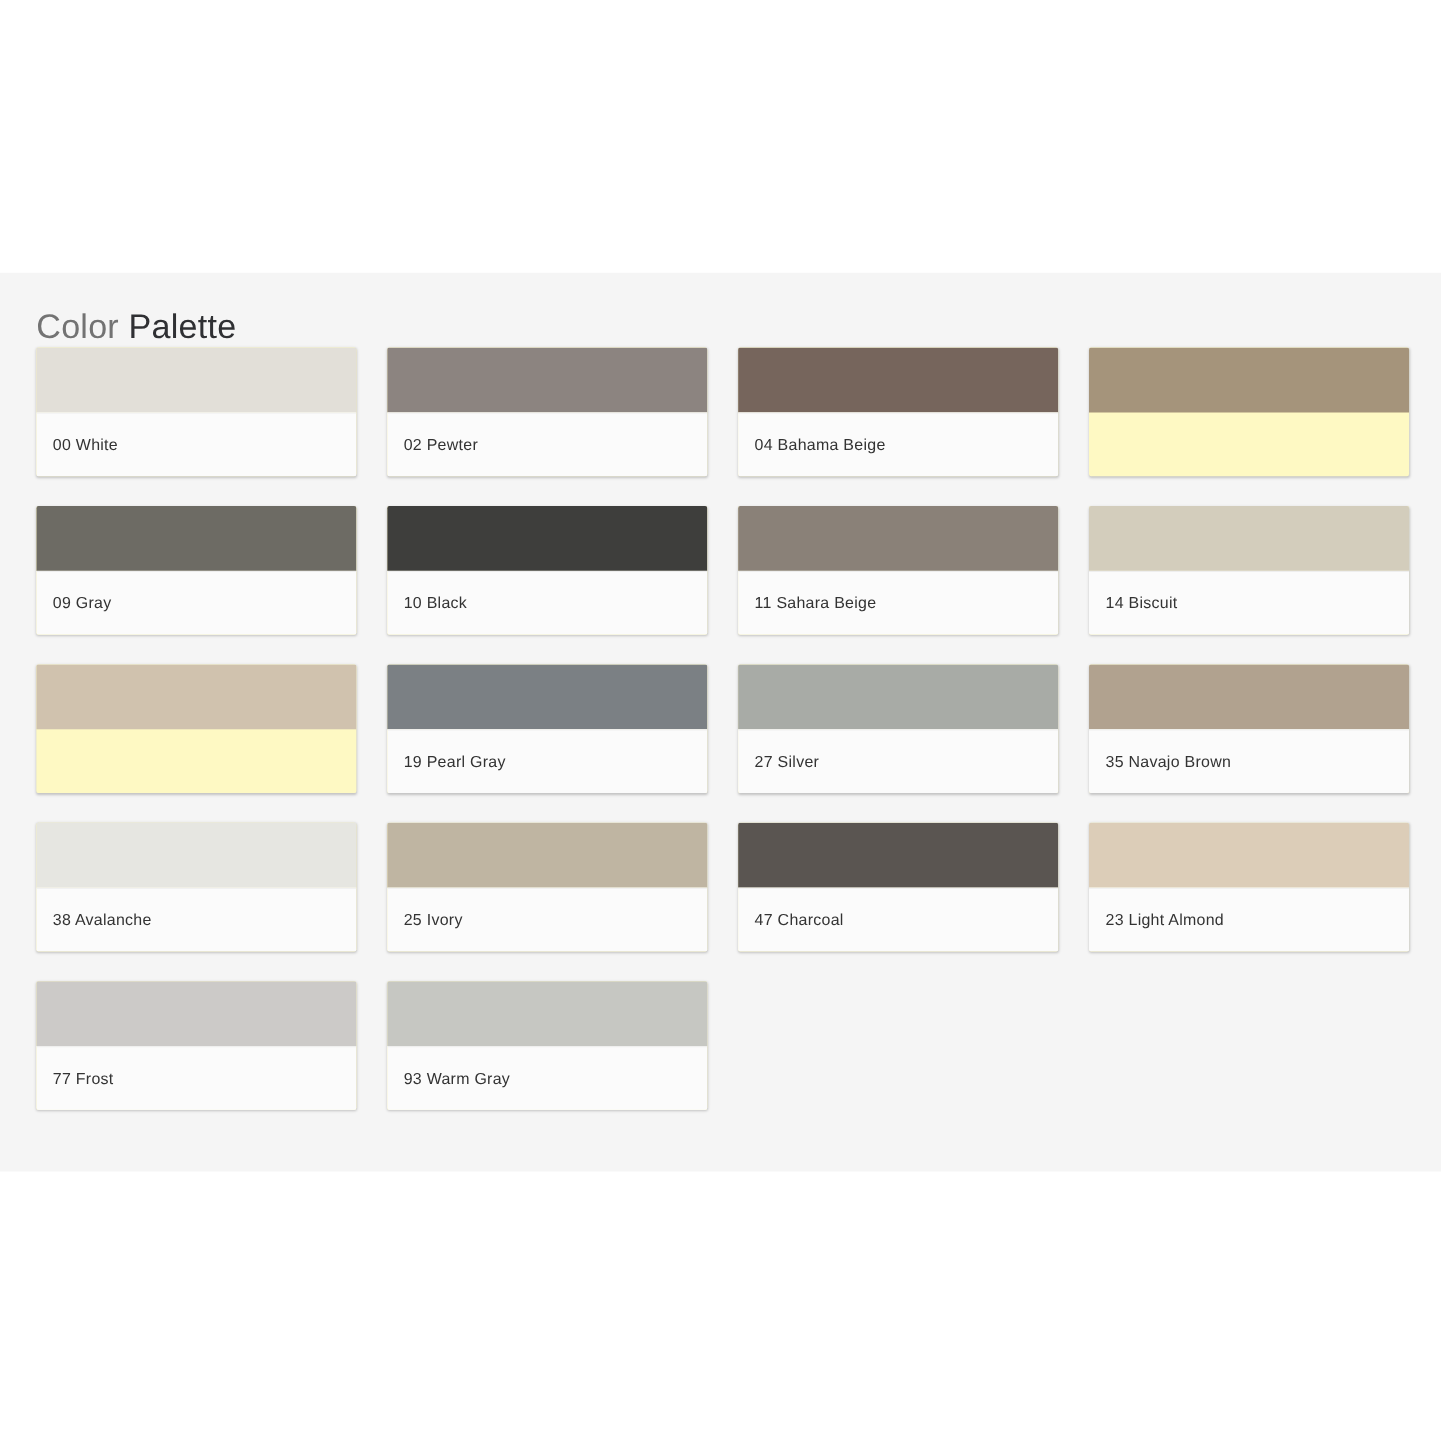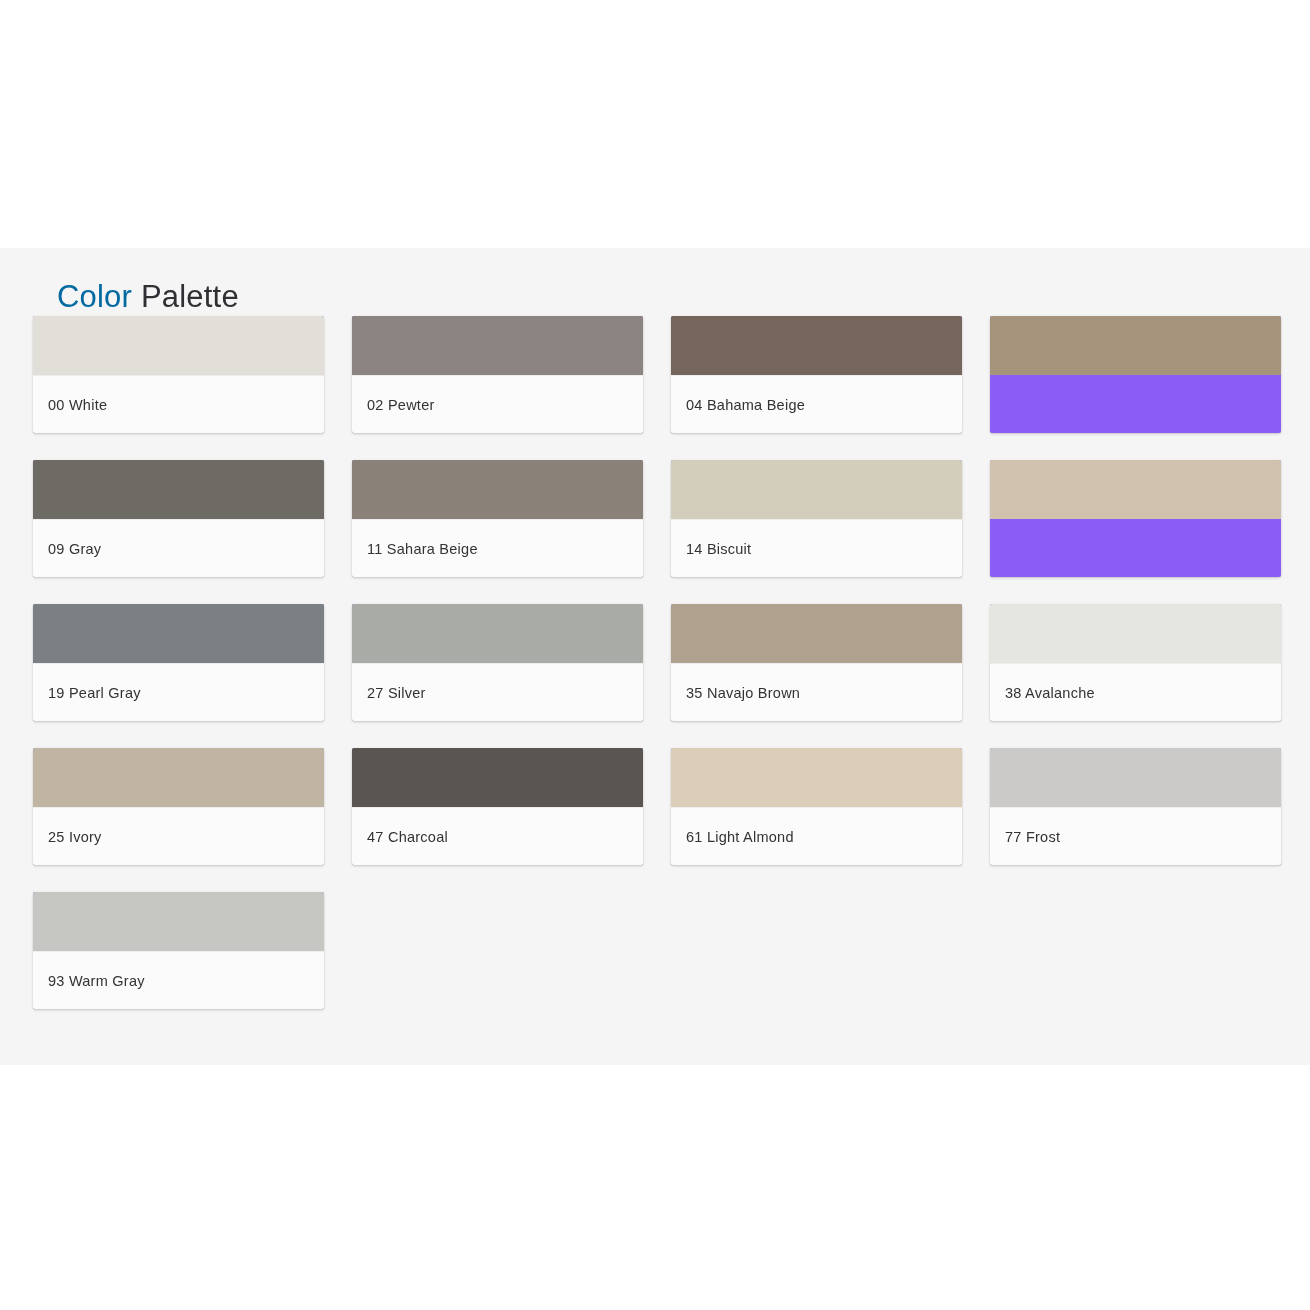--- a/index.html
+++ b/index.html
@@ -33,40 +33,39 @@
     left: 33px;
     top: 8px;
     font-size: 31px;
     line-height: 40px;
     color: #3d3d3d;
     letter-spacing: 0.2px;
     white-space: nowrap;
   }
   .panel-title .thin {
     font-weight: 300;
-    color: #0369a1;
-    margin-left: 24px;
+    color: #737373;
   }
   .panel-title .bold {
     font-weight: 400;
     color: #2f3033;
   }
   .grid {
     position: absolute;
     left: 33px;
     top: 68px;
     width: 1248px;
     display: grid;
     grid-template-columns: repeat(4, 291px);
     column-gap: 28px;
     row-gap: 27px;
   }
   .swatch-card {
     width: 291px;
-    background: #8b5cf6;
+    background: #fef9c3;
     border-radius: 2px;
     box-shadow: 0 1px 3px rgba(0,0,0,0.13), 0 1px 2px rgba(0,0,0,0.09);
     overflow: hidden;
     display: flex;
     flex-direction: column;
   }
   .swatch-color {
     width: 100%;
     height: 59px;
   }
@@ -115,20 +114,26 @@
         <div class="swatch-card">
           <div class="swatch-color" style="background: rgb(165, 148, 123);"></div>
         </div>
         <div class="swatch-card">
           <div class="swatch-color" style="background: rgb(109, 107, 100);"></div>
           <div class="swatch-label-wrap">
             <span class="swatch-label">09 Gray</span>
           </div>
         </div>
         <div class="swatch-card">
+          <div class="swatch-color" style="background: rgb(62, 62, 60);"></div>
+          <div class="swatch-label-wrap">
+            <span class="swatch-label">10 Black</span>
+          </div>
+        </div>
+        <div class="swatch-card">
           <div class="swatch-color" style="background: rgb(138, 129, 120);"></div>
           <div class="swatch-label-wrap">
             <span class="swatch-label">11 Sahara Beige</span>
           </div>
         </div>
         <div class="swatch-card">
           <div class="swatch-color" style="background: rgb(211, 205, 188);"></div>
           <div class="swatch-label-wrap">
             <span class="swatch-label">14 Biscuit</span>
           </div>
@@ -168,21 +173,21 @@
         </div>
         <div class="swatch-card">
           <div class="swatch-color" style="background: rgb(90, 85, 81);"></div>
           <div class="swatch-label-wrap">
             <span class="swatch-label">47 Charcoal</span>
           </div>
         </div>
         <div class="swatch-card">
           <div class="swatch-color" style="background: rgb(220, 205, 184);"></div>
           <div class="swatch-label-wrap">
-            <span class="swatch-label">61 Light Almond</span>
+            <span class="swatch-label">23 Light Almond</span>
           </div>
         </div>
         <div class="swatch-card">
           <div class="swatch-color" style="background: rgb(204, 202, 200);"></div>
           <div class="swatch-label-wrap">
             <span class="swatch-label">77 Frost</span>
           </div>
         </div>
         <div class="swatch-card">
           <div class="swatch-color" style="background: rgb(198, 199, 194);"></div>

